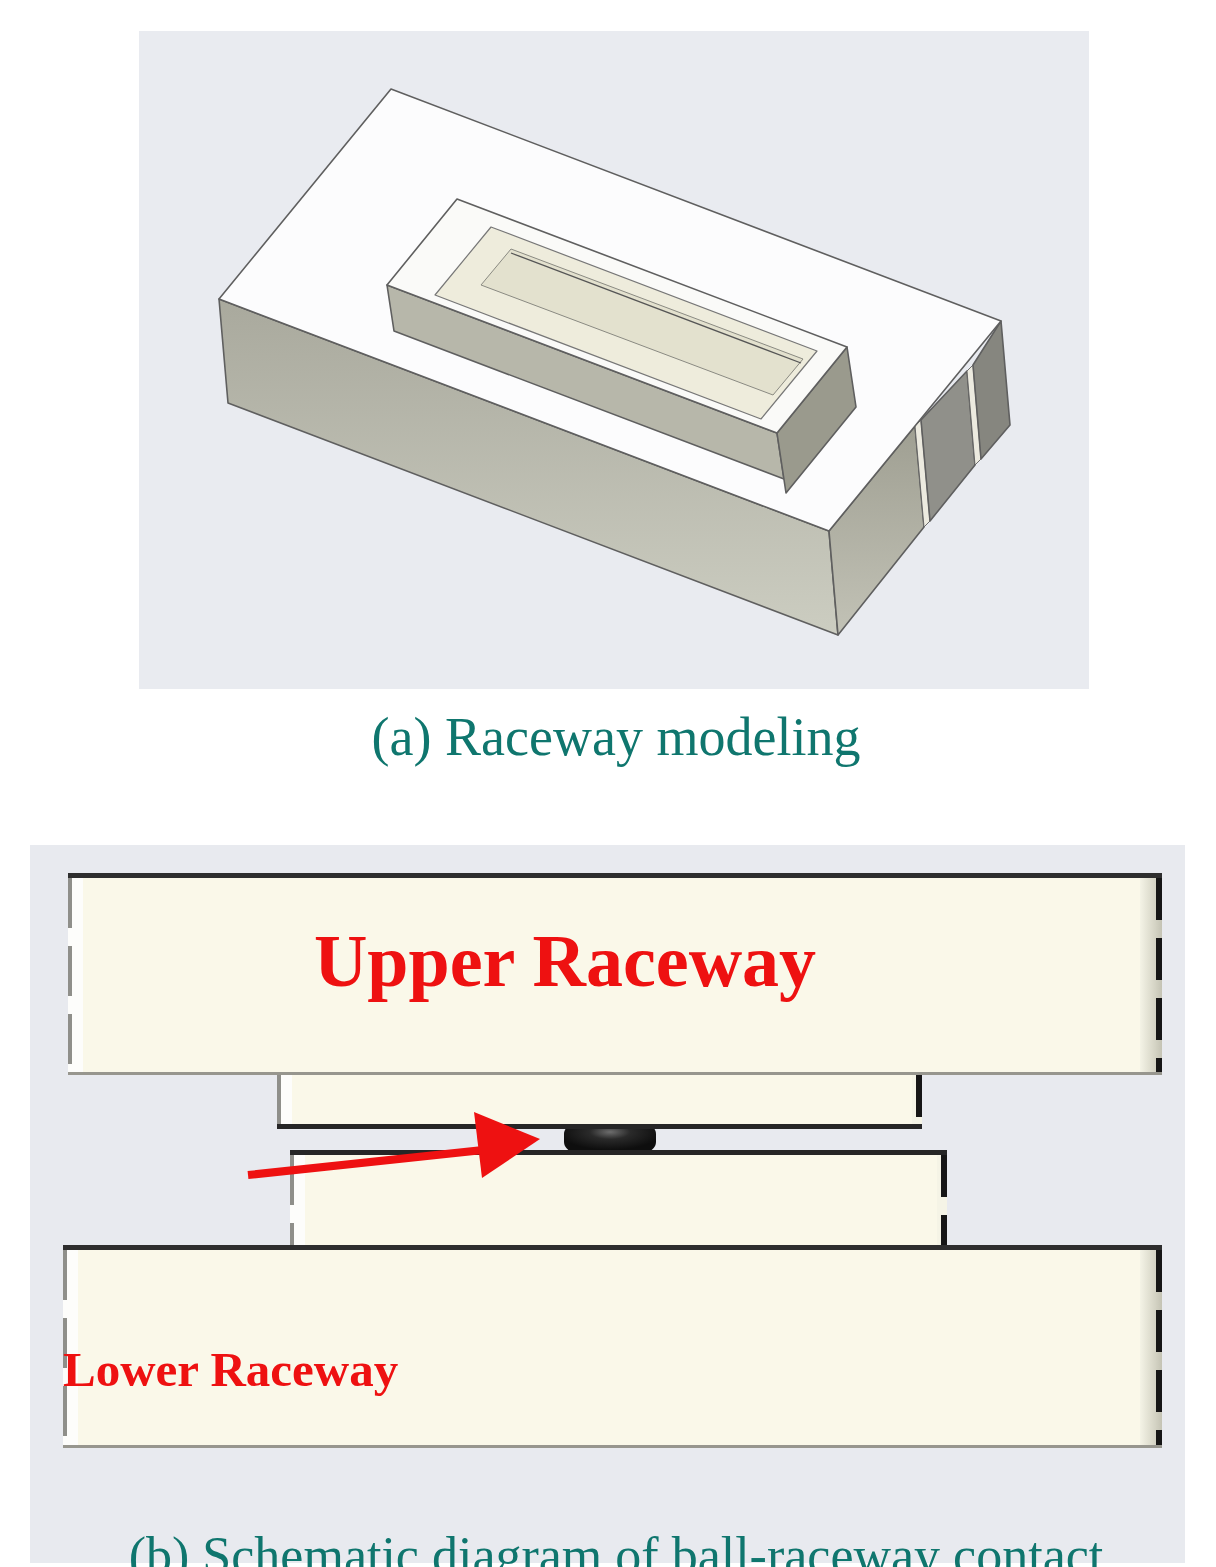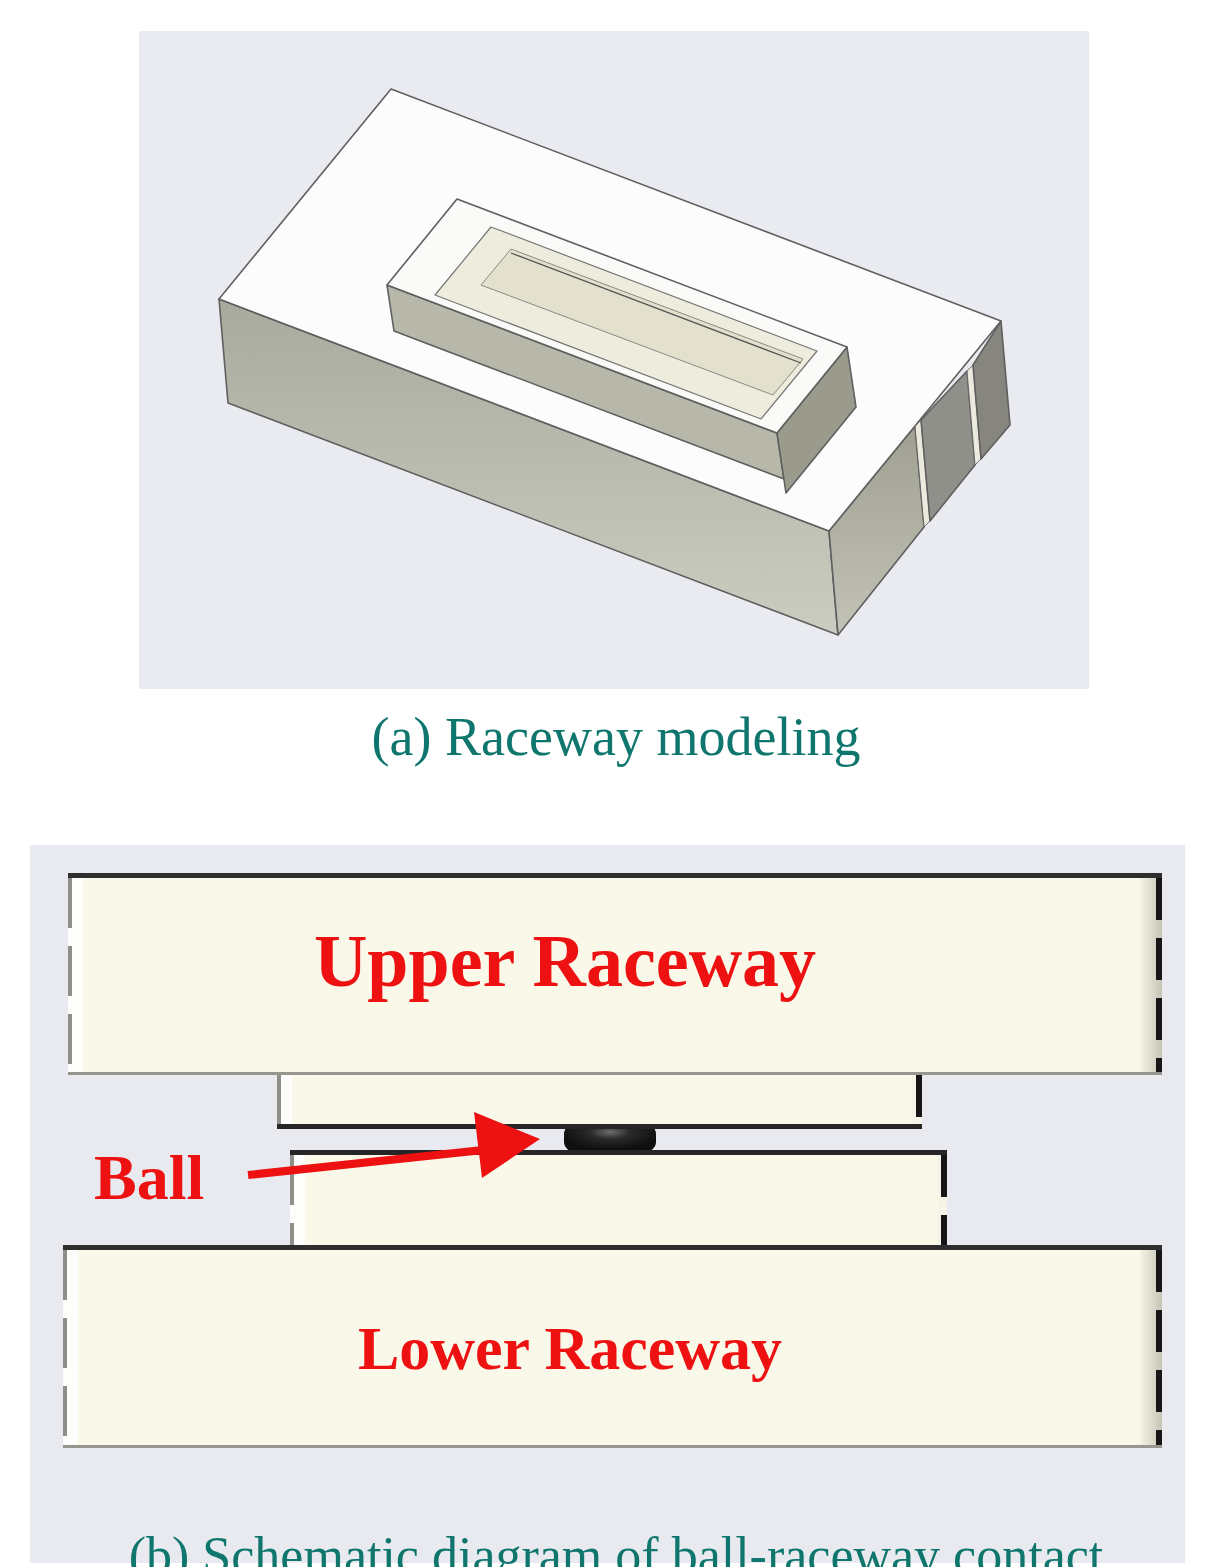--- a/index.html
+++ b/index.html
@@ -40,21 +40,21 @@
 
   
   #ball{position:absolute;left:534px;top:278px;width:92px;height:30px;z-index:1;
         border-radius:14px/11px;
         background:radial-gradient(ellipse 55% 60% at 50% 30%, #6d6d6d 0%, #2a2a2a 40%, #0e0e0e 100%);}
 
   
   .red-label{position:absolute;color:#ee1111;font-weight:700;z-index:4;
              font-family:"Liberation Serif", serif;white-space:nowrap;}
   #upper-raceway-label{left:38px;top:74px;width:994px;text-align:center;font-size:74px;}
-  #lower-raceway-label{left:33px;top:468px;width:1014px;text-align:center;font-size:62px;}
+  #lower-raceway-label{left:33px;top:496px;width:1014px;text-align:left;font-size:49px;}
   #ball-label{left:64px;top:296px;font-size:64px;}
 
   #arrow-svg{position:absolute;left:0;top:0;z-index:3;}
 </style>
 </head>
 <body>
 
 <div id="page">
 
   <div id="panel-a">
@@ -137,21 +137,20 @@
     <div id="lower-raceway" class="block raceway">
       <div class="left-strip">
         <div class="dash-gray"></div>
       </div>
       <div class="right-strip">
         <div class="dash-black"></div>
       </div>
     </div>
     <div id="lower-raceway-label" class="red-label">Lower Raceway</div>
 
-    <div id="ball-label" class="red-label">Ball</div>
 
     <svg id="arrow-svg" width="1155" height="617" viewBox="0 0 1155 617">
       <line x1="218" y1="330" x2="472" y2="303" stroke="#ee1111" stroke-width="8"></line>
       <polygon points="510,294 444,267 452,333" fill="#ee1111"></polygon>
     </svg>
   </div>
 
   <div id="caption-b" class="caption">(b) Schematic diagram of ball-raceway contact</div>
 
 </div>

